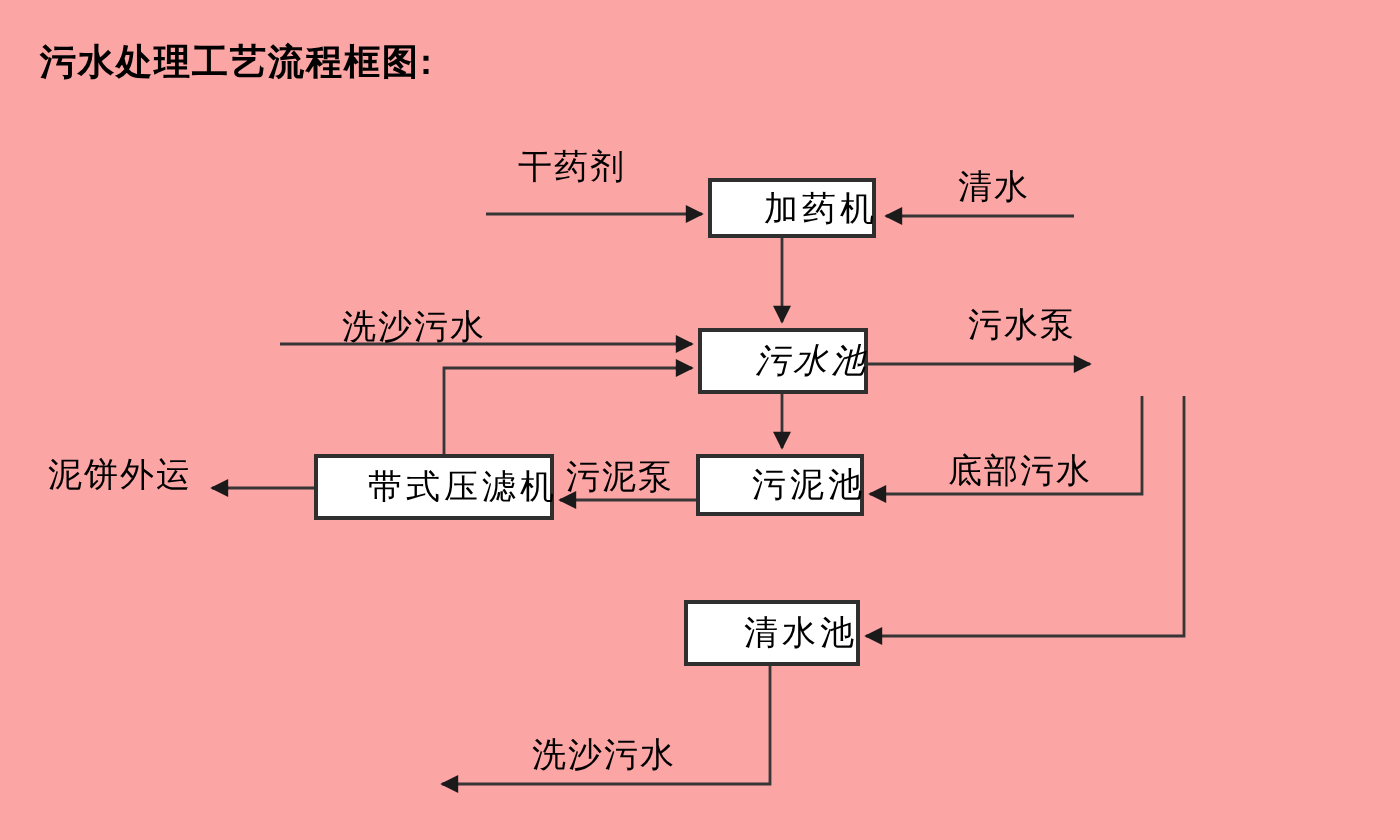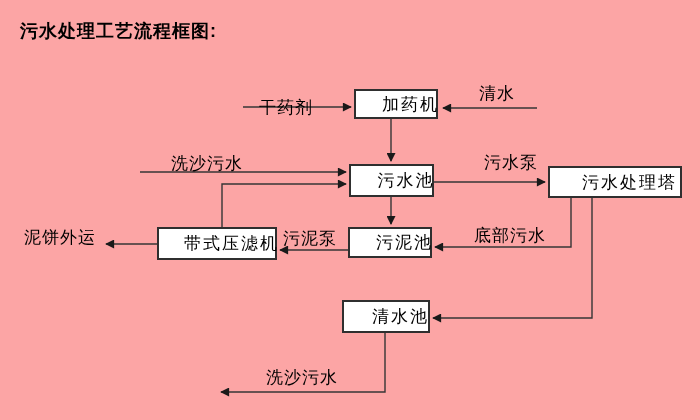--- a/index.html
+++ b/index.html
@@ -82,27 +82,26 @@
     <path class="edge" d="M348 250 L280 250" marker-end="url(#arrow)"></path>
     <path class="edge" d="M157 244 L106 244" marker-end="url(#arrow)"></path>
     <path class="edge" d="M571 198 L571 247 L435 247" marker-end="url(#arrow)"></path>
     <path class="edge" d="M592 198 L592 318 L433 318" marker-end="url(#arrow)"></path>
     <path class="edge" d="M385 333 L385 392 L221 392" marker-end="url(#arrow)"></path>
   </svg>
 
   <div class="title">污水处理工艺流程框图:</div>
 
   <div class="node" style="left:354px; top:89px;  width:84px;  height:30px;">加药机</div>
-  <div class="node" style="left:349px; top:164px; width:85px;  height:33px;">污水池</div>
-  <div class="node" style="left:548px; top:166px; width:134px; height:32px;">污水处理塔</div>
+  <div class="node" style="left:349px; top:164px; width:85px;  height:33px;font-style:italic;">污水池</div>
   <div class="node" style="left:348px; top:227px; width:84px;  height:31px;">污泥池</div>
   <div class="node" style="left:157px; top:227px; width:120px; height:33px;">带式压滤机</div>
   <div class="node" style="left:342px; top:300px; width:88px;  height:33px;">清水池</div>
 
-  <div class="flow-label" style="left:286px; top:96px;">干药剂</div>
+  <div class="flow-label" style="left:286px; top:72px;">干药剂</div>
   <div class="flow-label" style="left:497px; top:82px;">清水</div>
   <div class="flow-label" style="left:207px; top:152px;">洗沙污水</div>
   <div class="flow-label" style="left:479px; top:151px;margin-left:32px;">污水泵</div>
   <div class="flow-label" style="left:310px; top:227px;">污泥泵</div>
   <div class="flow-label left-anchored" style="left:24px; top:226px;font-family:Liberation Mono, monospace;">泥饼外运</div>
   <div class="flow-label" style="left:510px; top:224px;">底部污水</div>
   <div class="flow-label" style="left:302px; top:366px;">洗沙污水</div>
 
 </div>
 

